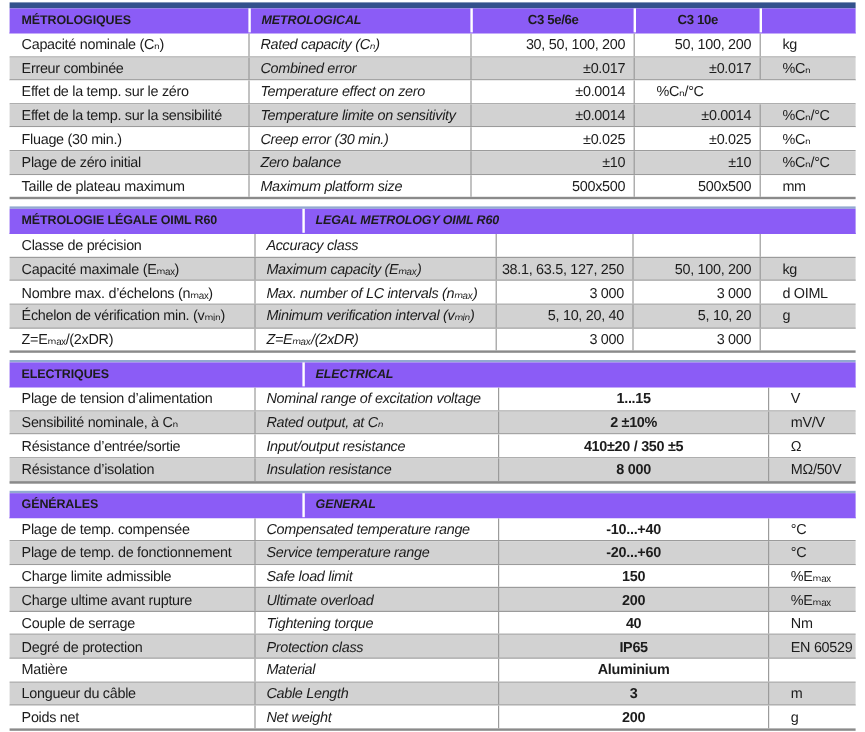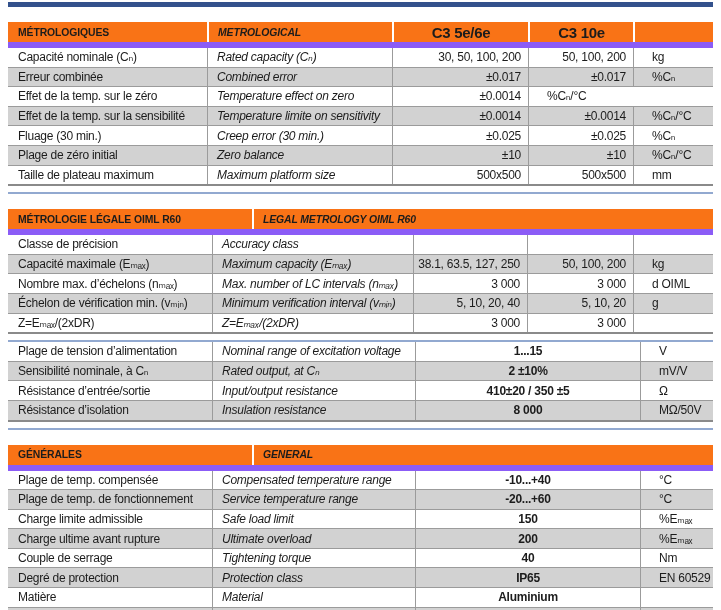--- a/index.html
+++ b/index.html
@@ -7,26 +7,26 @@
     width:721px;height:610px;overflow:hidden;background:#ffffff;
     font-family:"Liberation Sans","DejaVu Sans",sans-serif;
     color:#1c1c1c;
   }
   .doc{padding:2px 8px 0 8px;}
   .sec{margin-bottom:6px;}
   .sec.first{border-top:5px solid #33518c;}
   .sec.rest{border-top:2px solid #92a9d0;}
 
   
-  .band{display:grid;background:#f97316;border-bottom:6px solid #8b5cf6;margin-top:15px;}
+  .band{display:grid;background:#8b5cf6;border-bottom:1px solid #8b5cf6;}
   .band>span{display:flex;align-items:center;height:20px;box-sizing:border-box;overflow:hidden;white-space:nowrap;}
   .band>span + span{border-left:2px solid #ffffff;}
   .band .t{font-size:10.4px;font-weight:bold;letter-spacing:-0.1px;padding-left:10px;}
   .band .t.en{font-style:italic;padding-left:9px;}
-  .band .ph{font-size:15px;font-weight:bold;letter-spacing:-0.3px;justify-content:center;padding-left:0;}
+  .band .ph{font-size:11px;font-weight:bold;letter-spacing:-0.3px;justify-content:center;padding-left:0;}
 
   
   .g1{grid-template-columns:199px 185px 136px 105px 80px;}
   .g2{grid-template-columns:204px 201px 114px 106px 80px;}
   .g3{grid-template-columns:204px 203px 225px 73px;}
   .b1{grid-template-columns:199px 185px 136px 105px 80px;}
   .b2{grid-template-columns:204px 501px;gap:40px;}
 
   
   .row{display:grid;border-bottom:1px solid #9b9b9b;background:#ffffff;}
@@ -145,20 +145,24 @@
         <span class="c fr">Z=Eₘₐₓ/(2xDR)</span>
         <span class="c en">Z=Eₘₐₓ/(2xDR)</span>
         <span class="c val">3 000</span>
         <span class="c val">3 000</span>
         <span class="c unit"></span>
       </div>
     </div>
   </div>
 
   <div class="sec rest">
+    <div class="band b2">
+      <span class="t">ELECTRIQUES</span>
+      <span class="t en">ELECTRICAL</span>
+    </div>
     <div class="rows">
       <div class="row g3">
         <span class="c fr">Plage de tension d’alimentation</span>
         <span class="c en">Nominal range of excitation voltage</span>
         <span class="c valm">1...15</span>
         <span class="c unit">V</span>
       </div>
       <div class="row g3">
         <span class="c fr">Sensibilité nominale, à Cₙ</span>
         <span class="c en">Rated output, at Cₙ</span>

